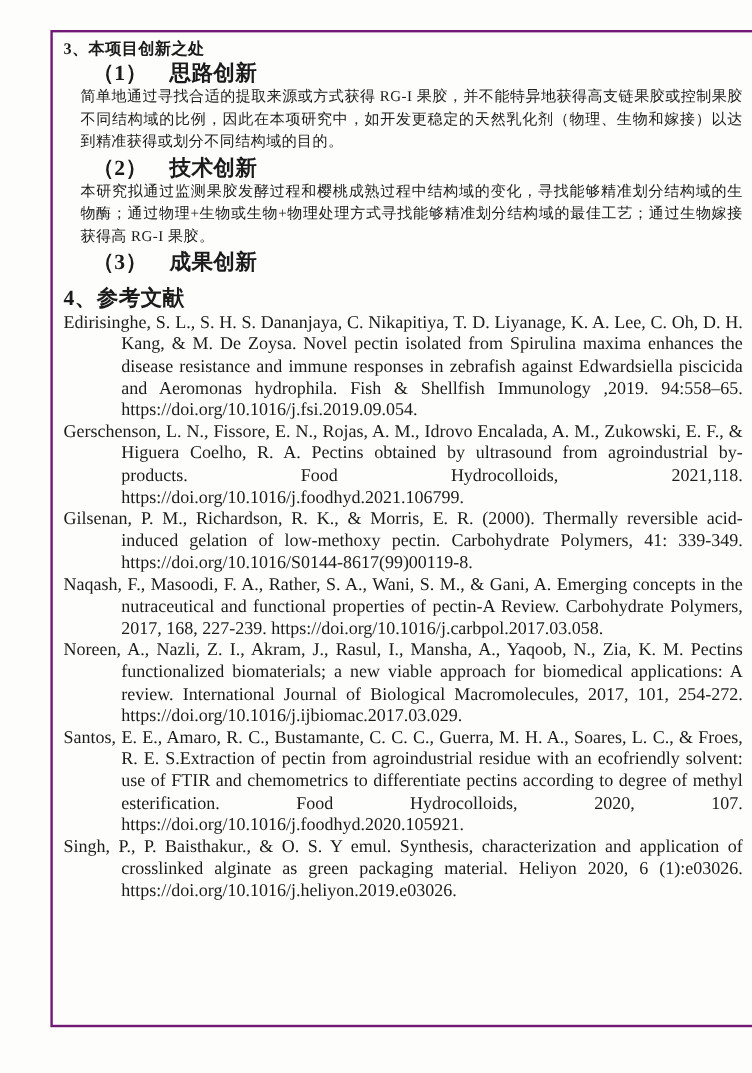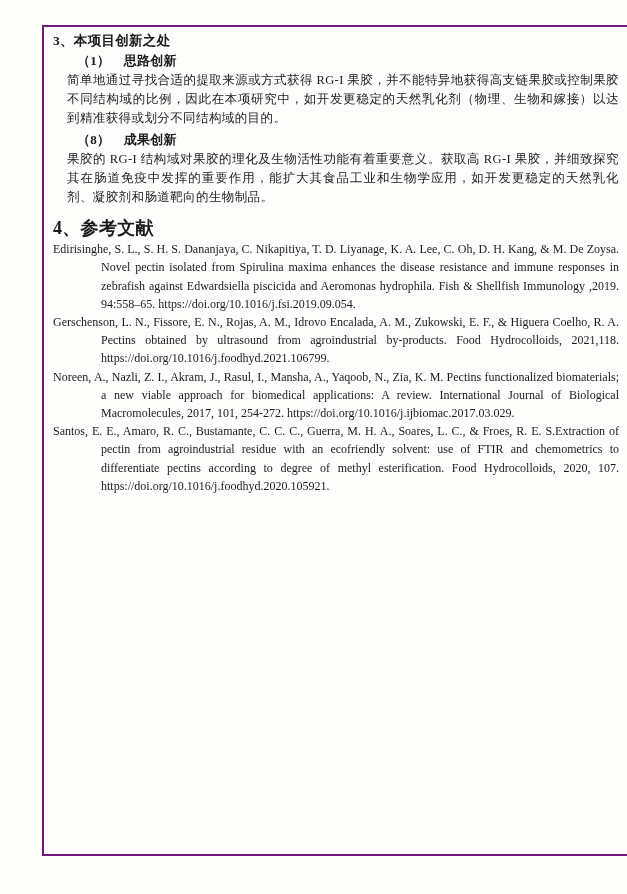--- a/index.html
+++ b/index.html
@@ -35,61 +35,67 @@
     letter-spacing: 0.3px;
   }
   .refs-heading {
     font-size: 18px;
     font-weight: bold;
     line-height: 18px;
     margin: 12px 0 3px 0;
     letter-spacing: 0.3px;
   }
   .sub-label {
-    font-size: 13px;
+    font-size: 18px;
     font-weight: bold;
     line-height: 18px;
     margin: 2px 0 1px 24px;
     letter-spacing: 0.3px;
   }
   .cn-body {
     font-size: 12.5px;
     line-height: 19.2px;
     margin: 0 0 0 14px;
     text-align: justify;
     letter-spacing: 0.4px;
   }
   .ref {
-    font-size: 12px;
+    font-size: 15px;
     line-height: 18.2px;
     margin: 0;
     text-align: justify;
     padding-left: 48px;
     text-indent: -48px;
     word-break: break-word;
   }
 </style>
 </head>
 <body>
 
 <div class="frame">
 
   <div class="sec-heading">3、本项目创新之处</div>
 
   <div>
     <div class="sub-label">（1）　思路创新</div>
     <p class="cn-body">简单地通过寻找合适的提取来源或方式获得 RG-I 果胶，并不能特异地获得高支链果胶或控制果胶不同结构域的比例，因此在本项研究中，如开发更稳定的天然乳化剂（物理、生物和嫁接）以达到精准获得或划分不同结构域的目的。</p>
   </div>
 
+  <div>
+    <div class="sub-label">（2）　技术创新</div>
+    <p class="cn-body">本研究拟通过监测果胶发酵过程和樱桃成熟过程中结构域的变化，寻找能够精准划分结构域的生物酶；通过物理+生物或生物+物理处理方式寻找能够精准划分结构域的最佳工艺；通过生物嫁接获得高 RG-I 果胶。</p>
+  </div>
 
   <div>
-    <div class="sub-label">（8）　成果创新</div>
-    <p class="cn-body">果胶的 RG-I 结构域对果胶的理化及生物活性功能有着重要意义。获取高 RG-I 果胶，并细致探究其在肠道免疫中发挥的重要作用，能扩大其食品工业和生物学应用，如开发更稳定的天然乳化剂、凝胶剂和肠道靶向的生物制品。</p>
+    <div class="sub-label">（3）　成果创新</div>
   </div>
 
   <div class="refs-heading">4、参考文献</div>
 
   <p class="ref">Edirisinghe, S. L., S. H. S. Dananjaya, C. Nikapitiya, T. D. Liyanage, K. A. Lee, C. Oh, D. H. Kang, &amp; M. De Zoysa. Novel pectin isolated from Spirulina maxima enhances the disease resistance and immune responses in zebrafish against Edwardsiella piscicida and Aeromonas hydrophila. Fish &amp; Shellfish Immunology ,2019. 94:558–65. https://doi.org/10.1016/j.fsi.2019.09.054.</p>
   <p class="ref">Gerschenson, L. N., Fissore, E. N., Rojas, A. M., Idrovo Encalada, A. M., Zukowski, E. F., &amp; Higuera Coelho, R. A. Pectins obtained by ultrasound from agroindustrial by-products. Food Hydrocolloids, 2021,118. https://doi.org/10.1016/j.foodhyd.2021.106799.</p>
+  <p class="ref">Gilsenan, P. M., Richardson, R. K., &amp; Morris, E. R. (2000). Thermally reversible acid-induced gelation of low-methoxy pectin. Carbohydrate Polymers, 41: 339-349. https://doi.org/10.1016/S0144-8617(99)00119-8.</p>
+  <p class="ref">Naqash, F., Masoodi, F. A., Rather, S. A., Wani, S. M., &amp; Gani, A. Emerging concepts in the nutraceutical and functional properties of pectin-A Review. Carbohydrate Polymers, 2017, 168, 227-239. https://doi.org/10.1016/j.carbpol.2017.03.058.</p>
   <p class="ref">Noreen, A., Nazli, Z. I., Akram, J., Rasul, I., Mansha, A., Yaqoob, N., Zia, K. M. Pectins functionalized biomaterials; a new viable approach for biomedical applications: A review. International Journal of Biological Macromolecules, 2017, 101, 254-272. https://doi.org/10.1016/j.ijbiomac.2017.03.029.</p>
   <p class="ref">Santos, E. E., Amaro, R. C., Bustamante, C. C. C., Guerra, M. H. A., Soares, L. C., &amp; Froes, R. E. S.Extraction of pectin from agroindustrial residue with an ecofriendly solvent: use of FTIR and chemometrics to differentiate pectins according to degree of methyl esterification. Food Hydrocolloids, 2020, 107. https://doi.org/10.1016/j.foodhyd.2020.105921.</p>
+  <p class="ref">Singh, P., P. Baisthakur., &amp; O. S. Y emul. Synthesis, characterization and application of crosslinked alginate as green packaging material. Heliyon 2020, 6 (1):e03026. https://doi.org/10.1016/j.heliyon.2019.e03026.</p>
 
 </div>
 
 </body></html>

